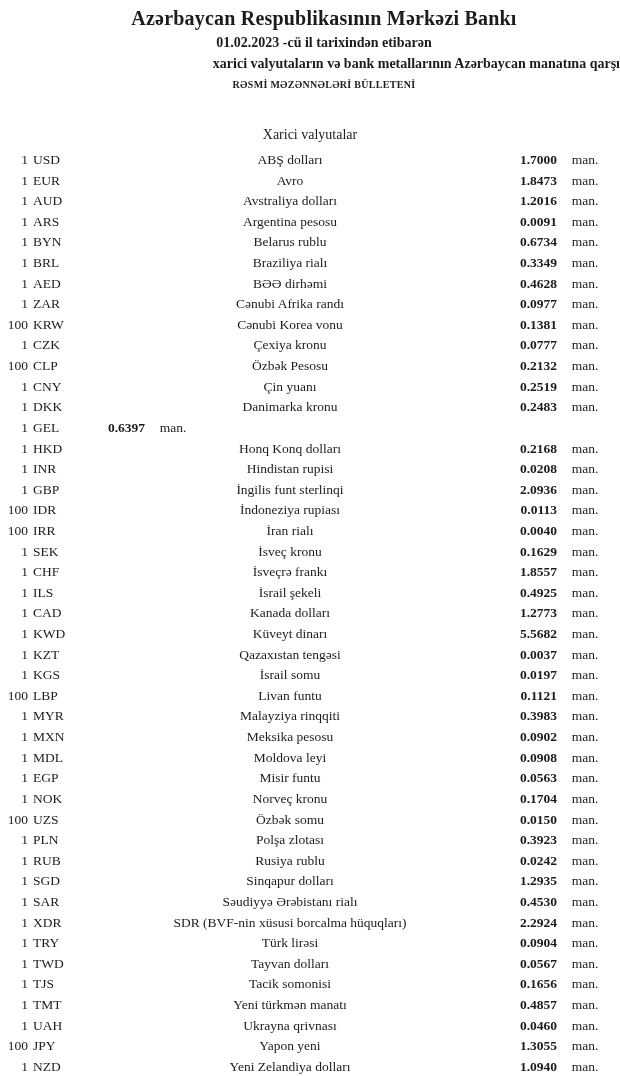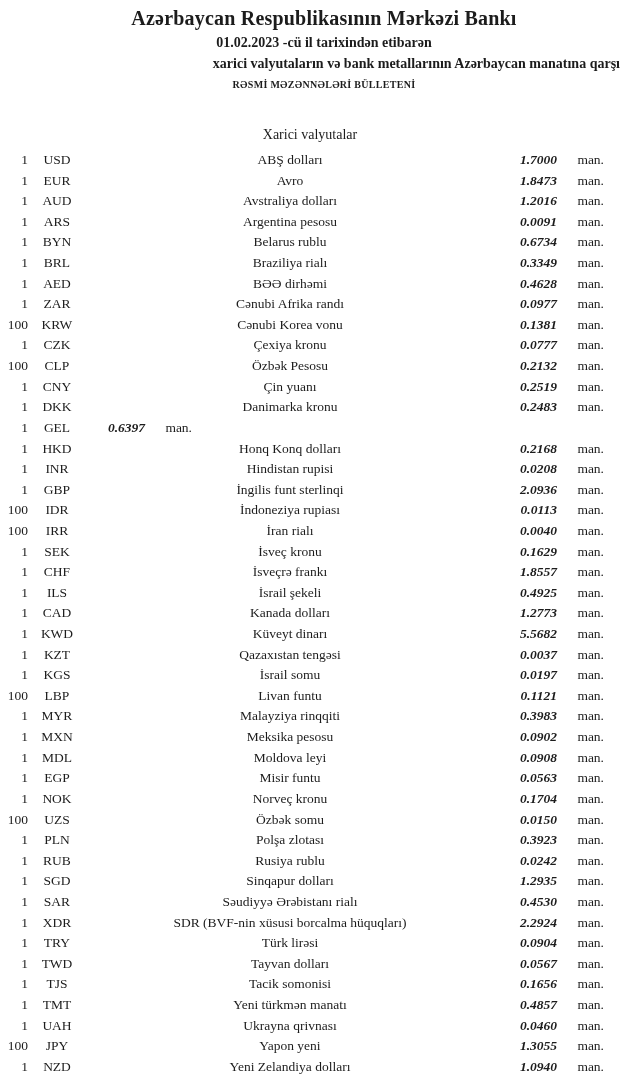--- a/index.html
+++ b/index.html
@@ -65,41 +65,40 @@
     box-sizing: border-box;
   }
   .row .qty {
     width: 28px;
     text-align: right;
     flex: 0 0 auto;
   }
   .row .code {
     width: 48px;
     margin-left: 5px;
-    text-align: center;
+    text-align: left;
     flex: 0 0 auto;
   }
   .row .name {
     flex: 1 1 auto;
     margin-left: 6px;
     text-align: center;
     white-space: nowrap;
     overflow: hidden;
   }
   .row .rate {
     width: 64px;
     text-align: right;
     font-weight: bold;
-    font-style: italic;
     flex: 0 0 auto;
   }
   .row .unit {
     width: 38px;
     margin-left: 9px;
-    text-align: right;
+    text-align: center;
     flex: 0 0 auto;
   }
 </style>
 </head>
 <body>
 
 <div class="page">
 
   <div class="hdr">
     <div class="hdr-title">Azərbaycan Respublikasının Mərkəzi Bankı</div>

